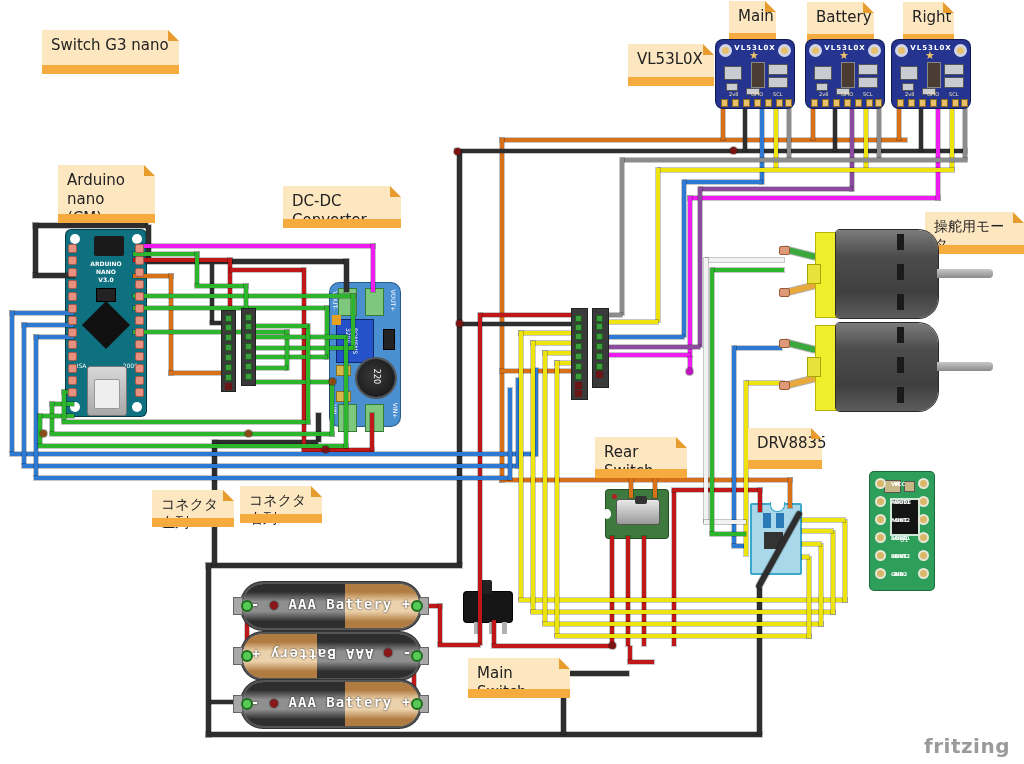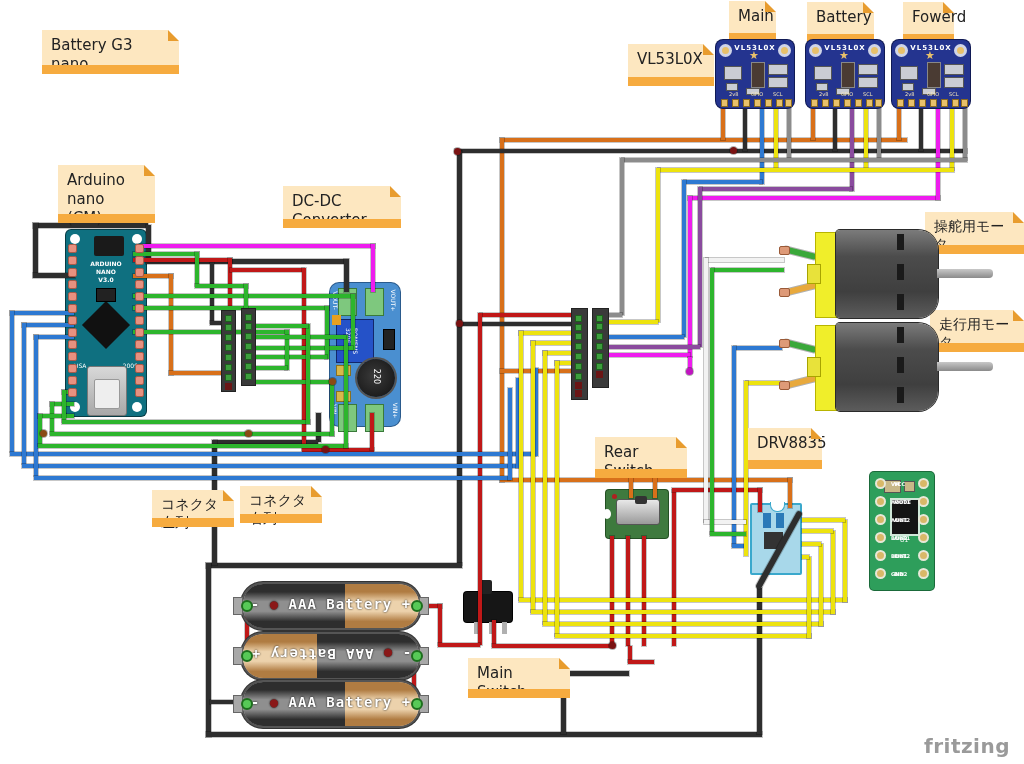--- a/index.html
+++ b/index.html
@@ -349,30 +349,29 @@
     </div>
     <div class="hdr" style="left: 241px; top: 308px; width: 13px; height: 76px;">
       <div class="pin" style="top: 5px; background: rgb(60, 158, 60); border: 1px solid rgb(29, 94, 29); box-sizing: border-box;"></div>
       <div class="pin" style="top: 14px; background: rgb(60, 158, 60); border: 1px solid rgb(29, 94, 29); box-sizing: border-box;"></div>
       <div class="pin" style="top: 24px; background: rgb(60, 158, 60); border: 1px solid rgb(29, 94, 29); box-sizing: border-box;"></div>
       <div class="pin" style="top: 34px; background: rgb(60, 158, 60); border: 1px solid rgb(29, 94, 29); box-sizing: border-box;"></div>
       <div class="pin" style="top: 44px; background: rgb(60, 158, 60); border: 1px solid rgb(29, 94, 29); box-sizing: border-box;"></div>
       <div class="pin" style="top: 54px; background: rgb(60, 158, 60); border: 1px solid rgb(29, 94, 29); box-sizing: border-box;"></div>
       <div class="pin" style="top: 64px; background: rgb(60, 158, 60); border: 1px solid rgb(29, 94, 29); box-sizing: border-box;"></div>
     </div>
-    <div class="note" style="left: 42px; top: 30px; width: 137px; height: 44px;"><span>Battery G3 nano</span><div class="bar"></div><div class="fold"></div></div>
+    <div class="note" style="left: 42px; top: 30px; width: 137px; height: 44px;"><span>Switch G3 nano</span><div class="bar"></div><div class="fold"></div></div>
     <div class="note" style="left: 58px; top: 165px; width: 97px; height: 58px;"><span>Arduino nano
 (CM)</span><div class="bar"></div><div class="fold"></div></div>
     <div class="note" style="left: 283px; top: 186px; width: 118px; height: 42px;"><span>DC-DC Converter</span><div class="bar"></div><div class="fold"></div></div>
     <div class="note" style="left: 628px; top: 44px; width: 86px; height: 42px;"><span>VL53L0X</span><div class="bar"></div><div class="fold"></div></div>
     <div class="note" style="left: 729px; top: 1px; width: 47px; height: 41px;"><span>Main</span><div class="bar"></div><div class="fold"></div></div>
     <div class="note" style="left: 807px; top: 2px; width: 67px; height: 41px;"><span>Battery</span><div class="bar"></div><div class="fold"></div></div>
-    <div class="note" style="left: 903px; top: 2px; width: 51px; height: 41px;"><span>Fowerd</span><div class="bar"></div><div class="fold"></div></div>
+    <div class="note" style="left: 903px; top: 2px; width: 51px; height: 41px;"><span>Right</span><div class="bar"></div><div class="fold"></div></div>
     <div class="note" style="left: 925px; top: 212px; width: 99px; height: 42px; font-size: 14px;"><span>操舵用モータ</span><div class="bar"></div><div class="fold"></div></div>
-    <div class="note" style="left: 930px; top: 310px; width: 94px; height: 42px; font-size: 14px;"><span>走行用モータ</span><div class="bar"></div><div class="fold"></div></div>
     <div class="note" style="left: 595px; top: 437px; width: 92px; height: 41px;"><span>Rear Switch</span><div class="bar"></div><div class="fold"></div></div>
     <div class="note" style="left: 748px; top: 428px; width: 74px; height: 41px;"><span>DRV8835</span><div class="bar"></div><div class="fold"></div></div>
     <div class="note" style="left: 152px; top: 490px; width: 82px; height: 37px; font-size: 14px;"><span>コネクタ左列</span><div class="bar"></div><div class="fold"></div></div>
     <div class="note" style="left: 240px; top: 486px; width: 82px; height: 37px; font-size: 14px;"><span>コネクタ右列</span><div class="bar"></div><div class="fold"></div></div>
     <div class="note" style="left: 468px; top: 658px; width: 102px; height: 40px;"><span>Main Switch</span><div class="bar"></div><div class="fold"></div></div>
     <div class="sensor" style="left: 716px; top: 40px;">
       <div class="hole" style="left:3px;"></div>
     <div class="hole" style="right:3px;"></div>
     <div class="ttl">VL53L0X</div>
     <div class="star">★</div>

